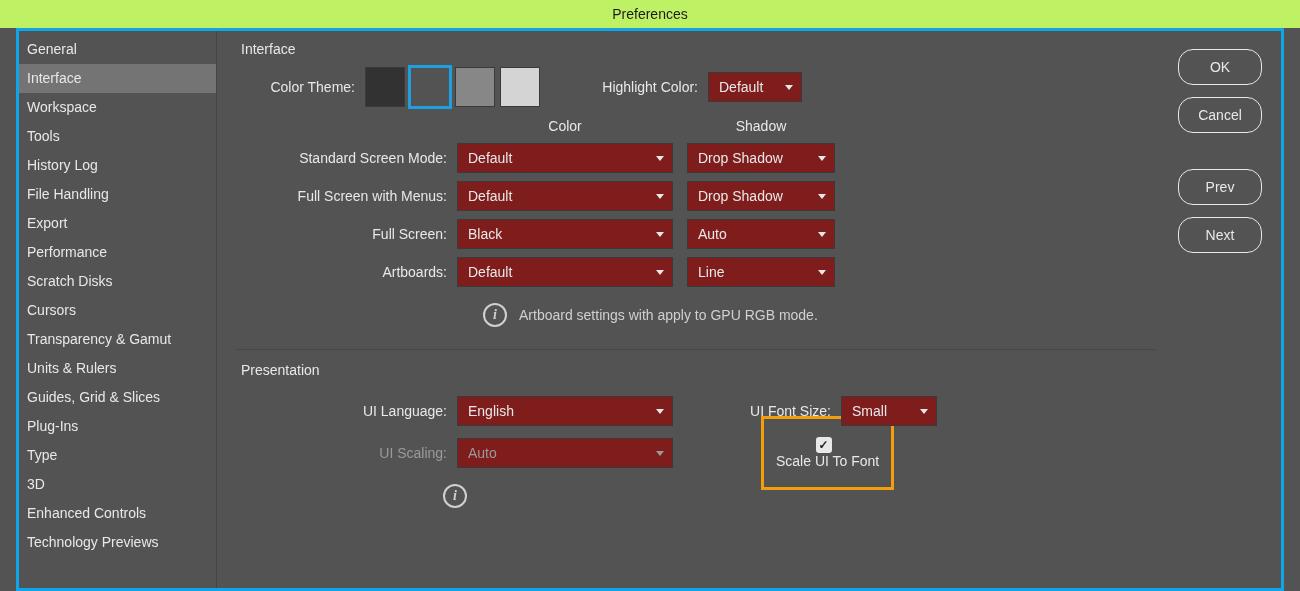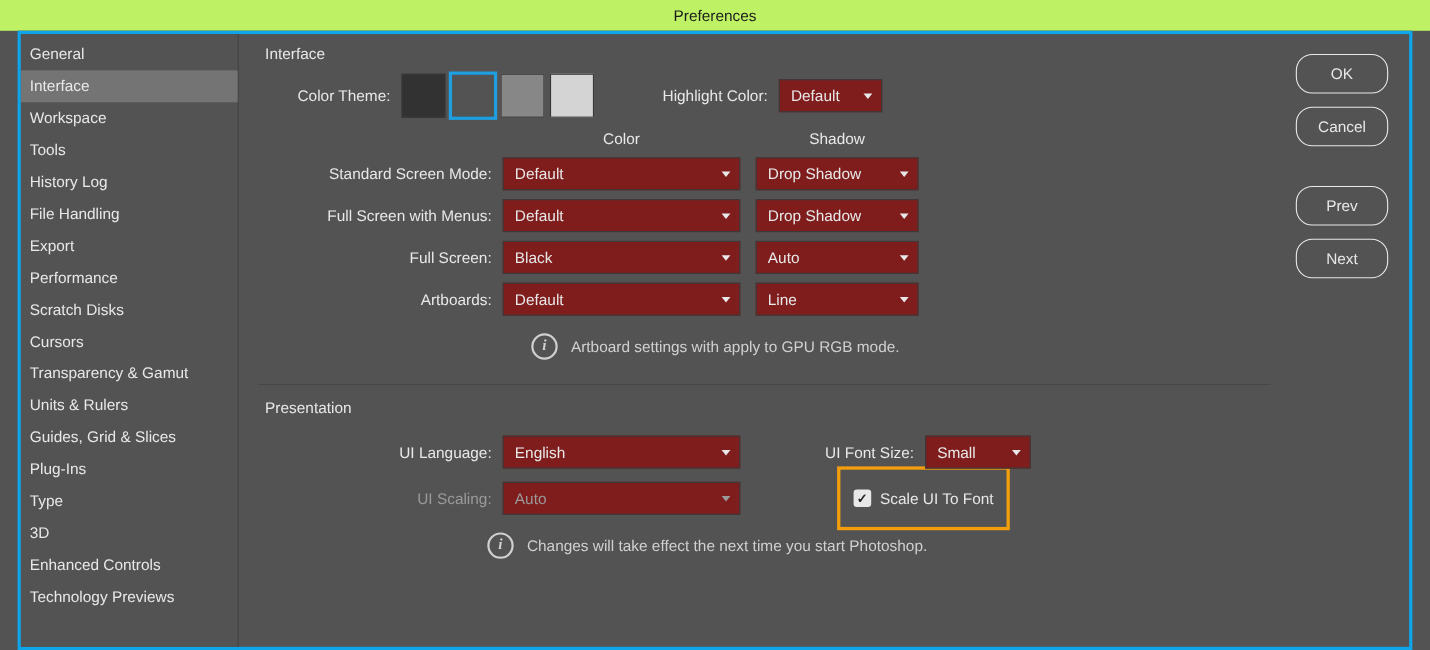--- a/index.html
+++ b/index.html
@@ -22,21 +22,21 @@
   .select { height:30px; background:#7f1d1d; border:1px solid #3a3a3a; color:#e8e8e8; display:flex; align-items:center; padding:0 22px 0 10px; position:relative; font-size:14px; cursor:pointer; }
   .select::after { content:""; position:absolute; right:8px; top:12px; border-left:4px solid transparent; border-right:4px solid transparent; border-top:5px solid #e8e8e8; }
   .select.dis { color:#9a9a9a; }
   .select.dis::after { border-top-color:#9a9a9a; }
   .grid-hdr { color:#e8e8e8; text-align:center; font-size:14px; }
   .note { color:#d0d0d0; font-size:14px; }
   .info-icon { width:24px; height:24px; border:2px solid #d0d0d0; border-radius:50%; display:flex; align-items:center; justify-content:center; font-family:Georgia, serif; font-style:italic; font-size:14px; color:#d0d0d0; font-weight:600; margin-right:12px; }
   .divider { height:1px; background:#474747; margin:14px 0 12px 0; }
   .checkbox { width:16px; height:16px; background:#e8e8e8; border-radius:3px; display:inline-flex; align-items:center; justify-content:center; margin-right:8px; }
   .checkbox::after { content:"✓"; color:#222; font-size:12px; font-weight:700; }
-  .highlight-box { border:3px solid #f59e0b; padding:18px 12px; display:flex; align-items:center; }
+  .highlight-box { border:3px solid #f59e0b; padding:18px 12px; display:flex; align-items:center;flex-direction:column; }
 </style>
 </head>
 <body>
 
 <div class="titlebar">Preferences</div>
 
 <div class="window">
 
   <div class="sidebar">
     <div class="sidebar-item">General</div>
@@ -130,21 +130,20 @@
       <div style="width:88px;"></div>
       <div class="highlight-box">
         <span class="checkbox"></span>
         <span>Scale UI To Font</span>
       </div>
     </div>
 
     <div class="row">
       <div style="width:208px;"></div>
       <div class="info-icon">i</div>
-      <div class="note">Changes will take effect the next time you start Photoshop.</div>
     </div>
 
   </div>
 
   <div class="side-btns">
     <button class="pill">OK</button>
     <button class="pill">Cancel</button>
     <div style="height:12px;"></div>
     <button class="pill">Prev</button>
     <button class="pill">Next</button>

